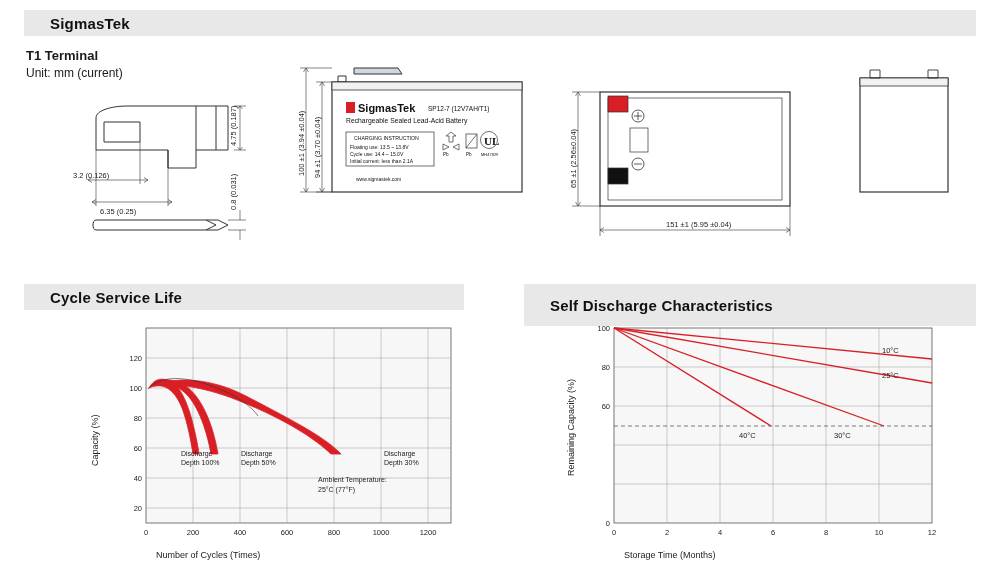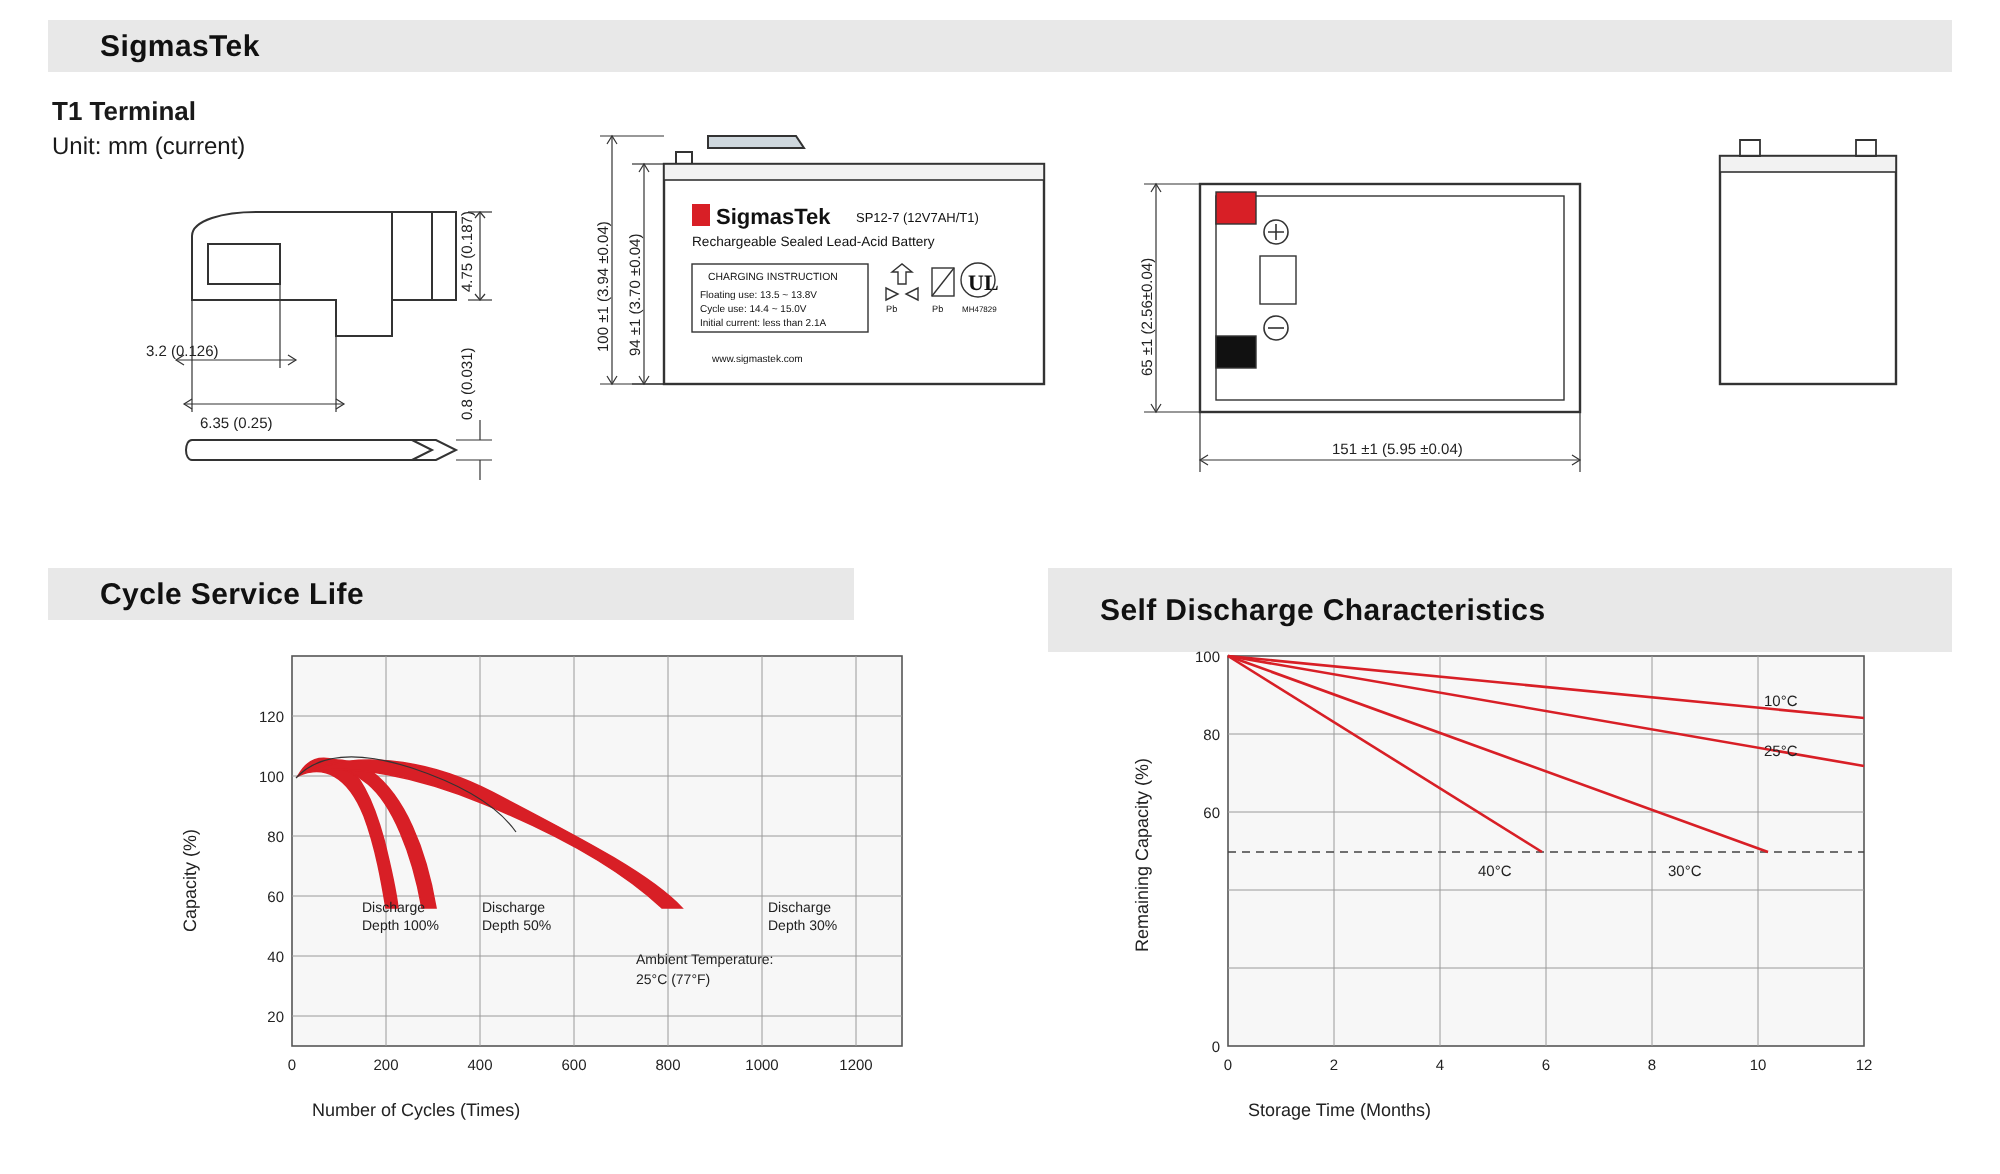--- a/index.html
+++ b/index.html
@@ -32,21 +32,21 @@
 
   #t1-title { left:26px; top:48px; font-size:13px; font-weight:bold; }
   #unit-label { left:26px; top:66px; font-size:12px; }
 
   
   .dim-text { font-size:7.5px; color:#222; font-family:"Liberation Sans", sans-serif; white-space:nowrap; }
 
   svg { display:block; overflow:visible; }
 
   
-  #cycle-bar { left:24px; top:284px; width:403px; height:26px; }
+  #cycle-bar { left:24px; top:284px; width:440px; height:26px; }
   #self-bar  { left:524px; top:284px; width:452px; height:42px; }
 
   .chart-wrap { position:absolute;text-decoration:underline; }
   .tick-label { font-size:7.5px; fill:#222; }
 </style>
 </head>
 <body>
 
 <div class="section-bar" id="dimensions-bar">
   <span class="bar-title">SigmasTek</span>

